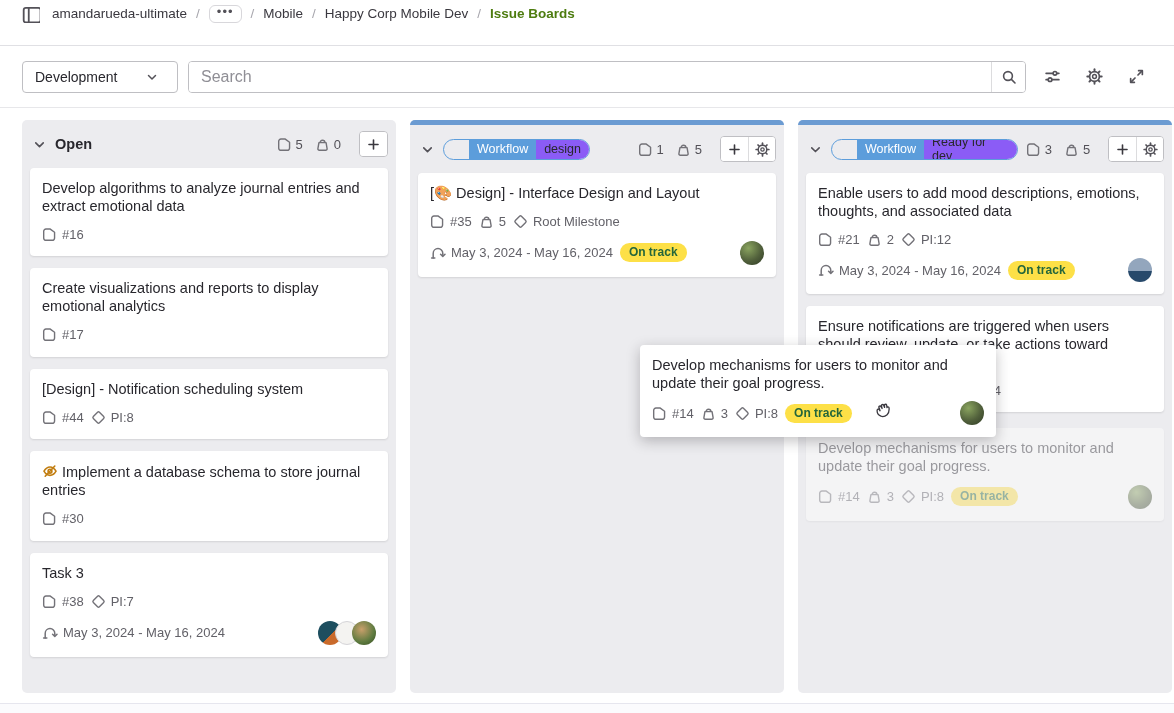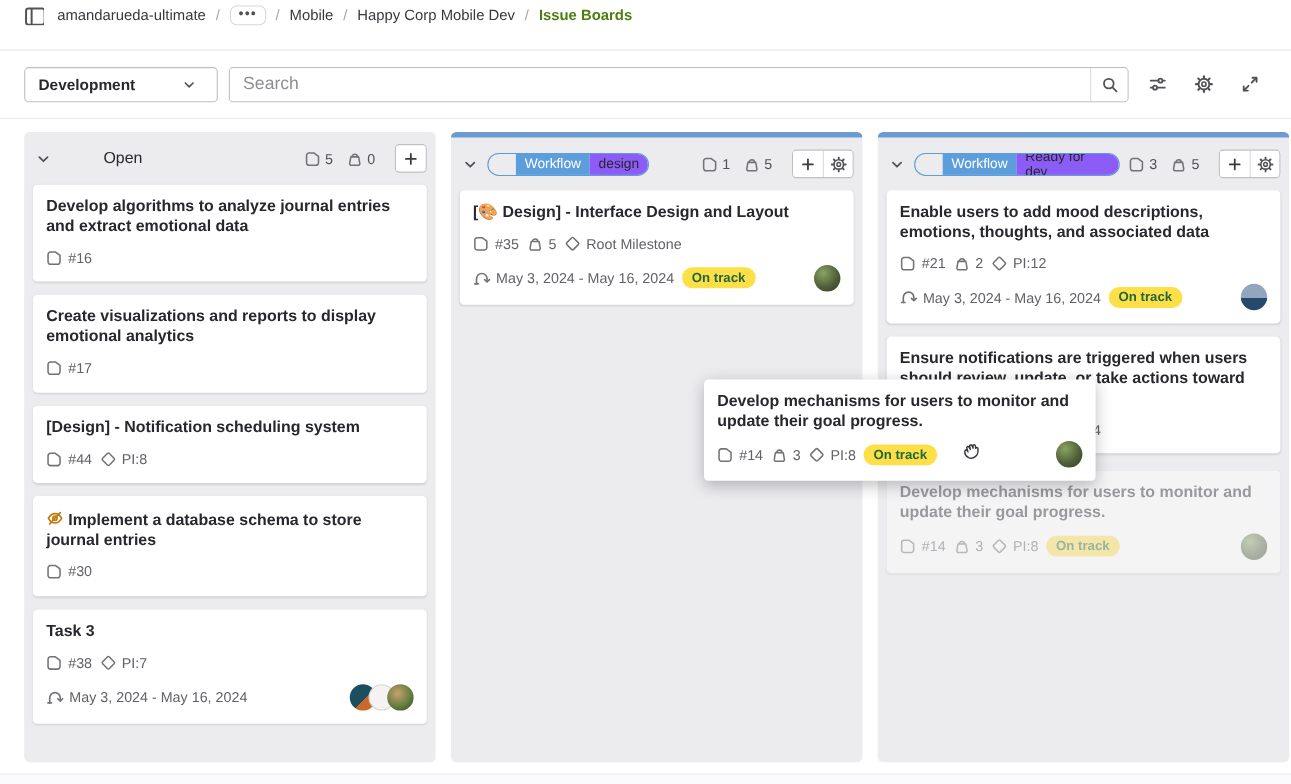--- a/index.html
+++ b/index.html
@@ -16,54 +16,54 @@
   .ellipsis-btn { border:1px solid #d8d7db; border-radius:6px; background:#fff;
     padding:1px 7px 5px; font-size:13px; color:#535158; line-height:10px; letter-spacing:1px; }
   .panel-icon { margin-right:12px; display:flex; }
   .duo-btn { margin-left:auto; display:flex; align-items:center; gap:8px;
     border:1px solid #bfbfc3; border-radius:6px; background:#fff; height:32px;
     padding:0 14px; font-size:14px; font-weight:600; color:#28272d; }
 
   
   .filterbar { height:62px; display:flex; align-items:center; gap:10px;
     padding:0 22px; border-bottom:1px solid #e7e7ea; background:#fff; }
-  .board-select { width:176px; height:32px; border:1px solid #bfbfc3; border-radius:4px;
+  .board-select { width:156px; height:32px; border:1px solid #bfbfc3; border-radius:4px;
     background:#fff; display:flex; align-items:center; justify-content:space-between;
-    padding:0 18px 0 12px; font-size:14px; color:#28272d;font-weight:bold; }
+    padding:0 18px 0 12px; font-size:14px; color:#28272d; }
   .search-wrap { flex:1; height:32px; border:1px solid #bfbfc3; border-radius:4px;
     display:flex; align-items:stretch; background:#fff; overflow:hidden; }
   .search-input { flex:1; border:none; outline:none; padding:0 12px; font-size:16px;
     font-family:"Liberation Sans", sans-serif; color:#0c4a6e; }
   .search-input::placeholder { color:#8f8e95; }
   .search-btn { width:34px; display:flex; align-items:center; justify-content:center;
     background:#fff; border:none; border-left:1px solid #dcdcde; }
   .iconbtn { width:32px; height:32px; display:flex; align-items:center; justify-content:center;
     background:transparent; border:none; border-radius:4px; }
 
   
   .board { position:relative; height:595px; background:#fff;
     padding:12px 2px 10px 22px; display:flex; gap:14px; align-items:stretch; }
   .column { width:374px; background:#ececef; border-radius:5px; display:flex;
     flex-direction:column; overflow:hidden; }
   .col-accent { height:5px; background:#6b9bd2; }
   .col-header { display:flex; align-items:center; gap:8px; padding:11px 8px 9px 10px; }
-  .col-title { font-size:14.5px; font-weight:400; color:#28272d;margin-left:39px; }
+  .col-title { font-size:14.5px; font-weight:700; color:#28272d; }
   .col-counts { margin-left:auto; display:flex; align-items:center; gap:4px;
     font-size:13px; color:#535158; }
   .count-group { display:flex; align-items:center; gap:4px; margin-left:8px; }
   .hdr-btns { display:flex; margin-left:10px; border:1px solid #bfbfc3; border-radius:4px;
     background:#fff; overflow:hidden; }
   .hdr-btn { width:27px; height:24px; display:flex; align-items:center; justify-content:center;
     background:#fff; border:none; }
   .hdr-btn + .hdr-btn { border-left:1px solid #dcdcde; }
 
   .cards { padding:2px 8px 8px; display:flex; flex-direction:column; gap:12px; overflow:hidden; }
   .card { background:#fff; border-radius:4px; box-shadow:0 1px 2px rgba(31,30,36,.12);
     padding:12px 12px 12px; }
-  .card-title { font-size:14.5px; font-weight:700; line-height:1.22; color:#28272d; }
+  .card-title { font-size:14.5px; font-weight:400; line-height:1.22; color:#28272d; }
   .meta-row { display:flex; align-items:center; gap:7px; margin-top:9px;
     font-size:13px; color:#626168; min-height:20px; }
   .meta-item { display:flex; align-items:center; gap:5px; }
   .badge-green { background:#fde047; color:#24663b; font-size:12px; font-weight:600;
     border-radius:10px; padding:2px 9px 3px; white-space:nowrap; }
 
   .scoped-label { display:inline-flex; align-items:center; height:21px;
     border:1px solid #5c9ddb; border-radius:11px; overflow:hidden; font-size:12.5px; }
   .scoped-scope { background:#5c9ddb; color:#fff; padding:0 8px; height:100%;
     display:flex; align-items:center;margin-left:25px; }

